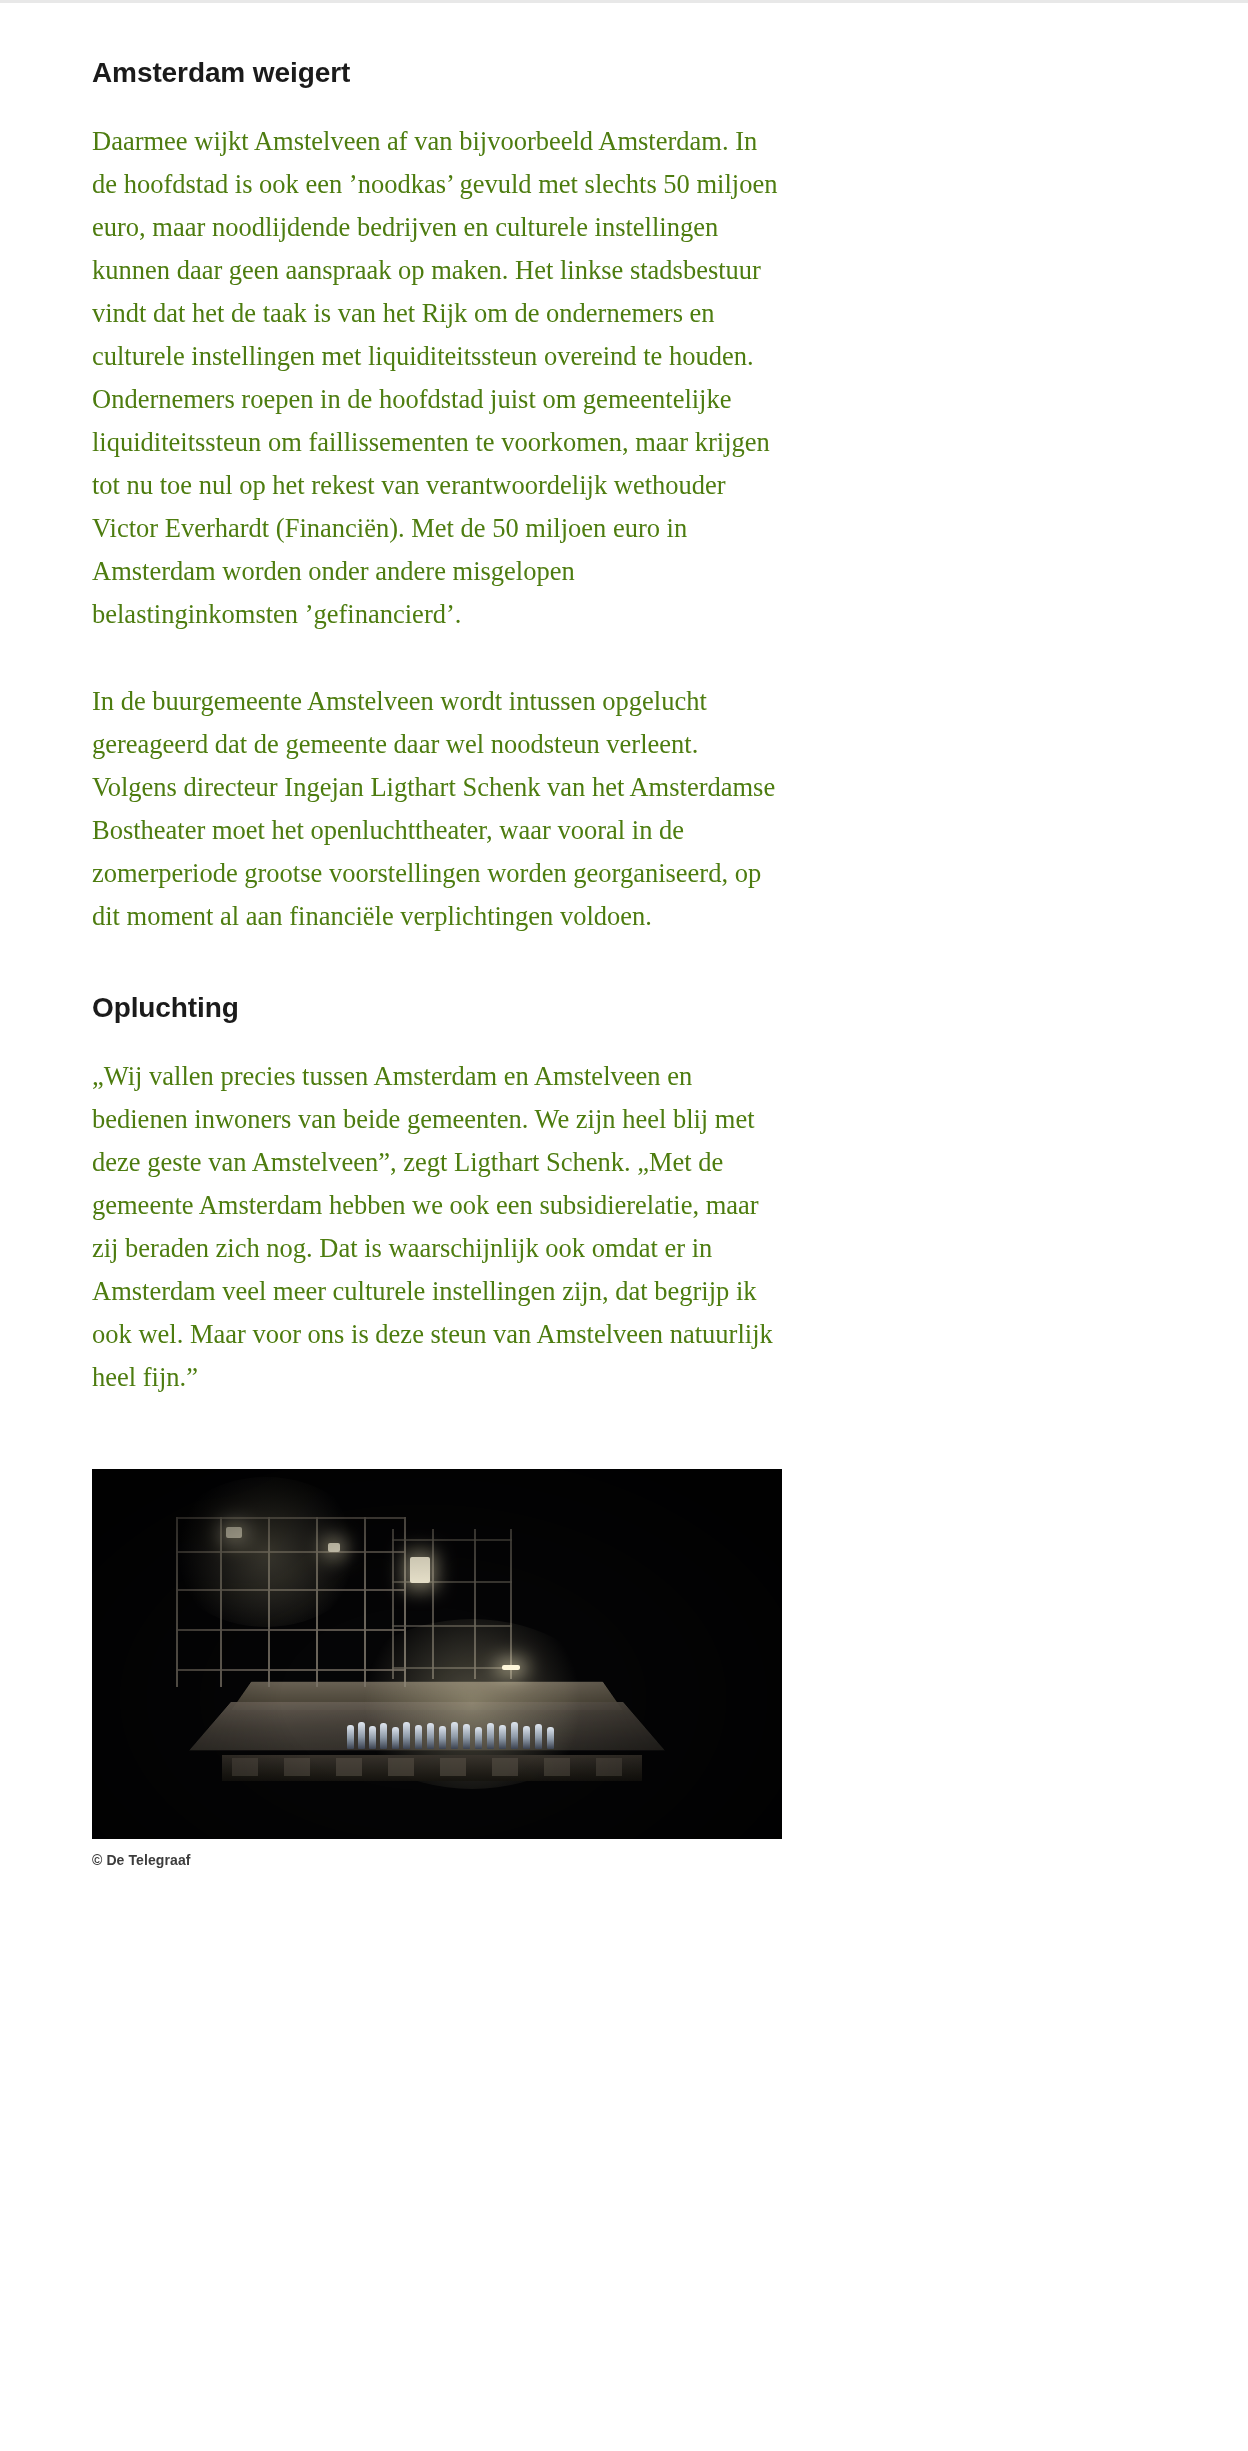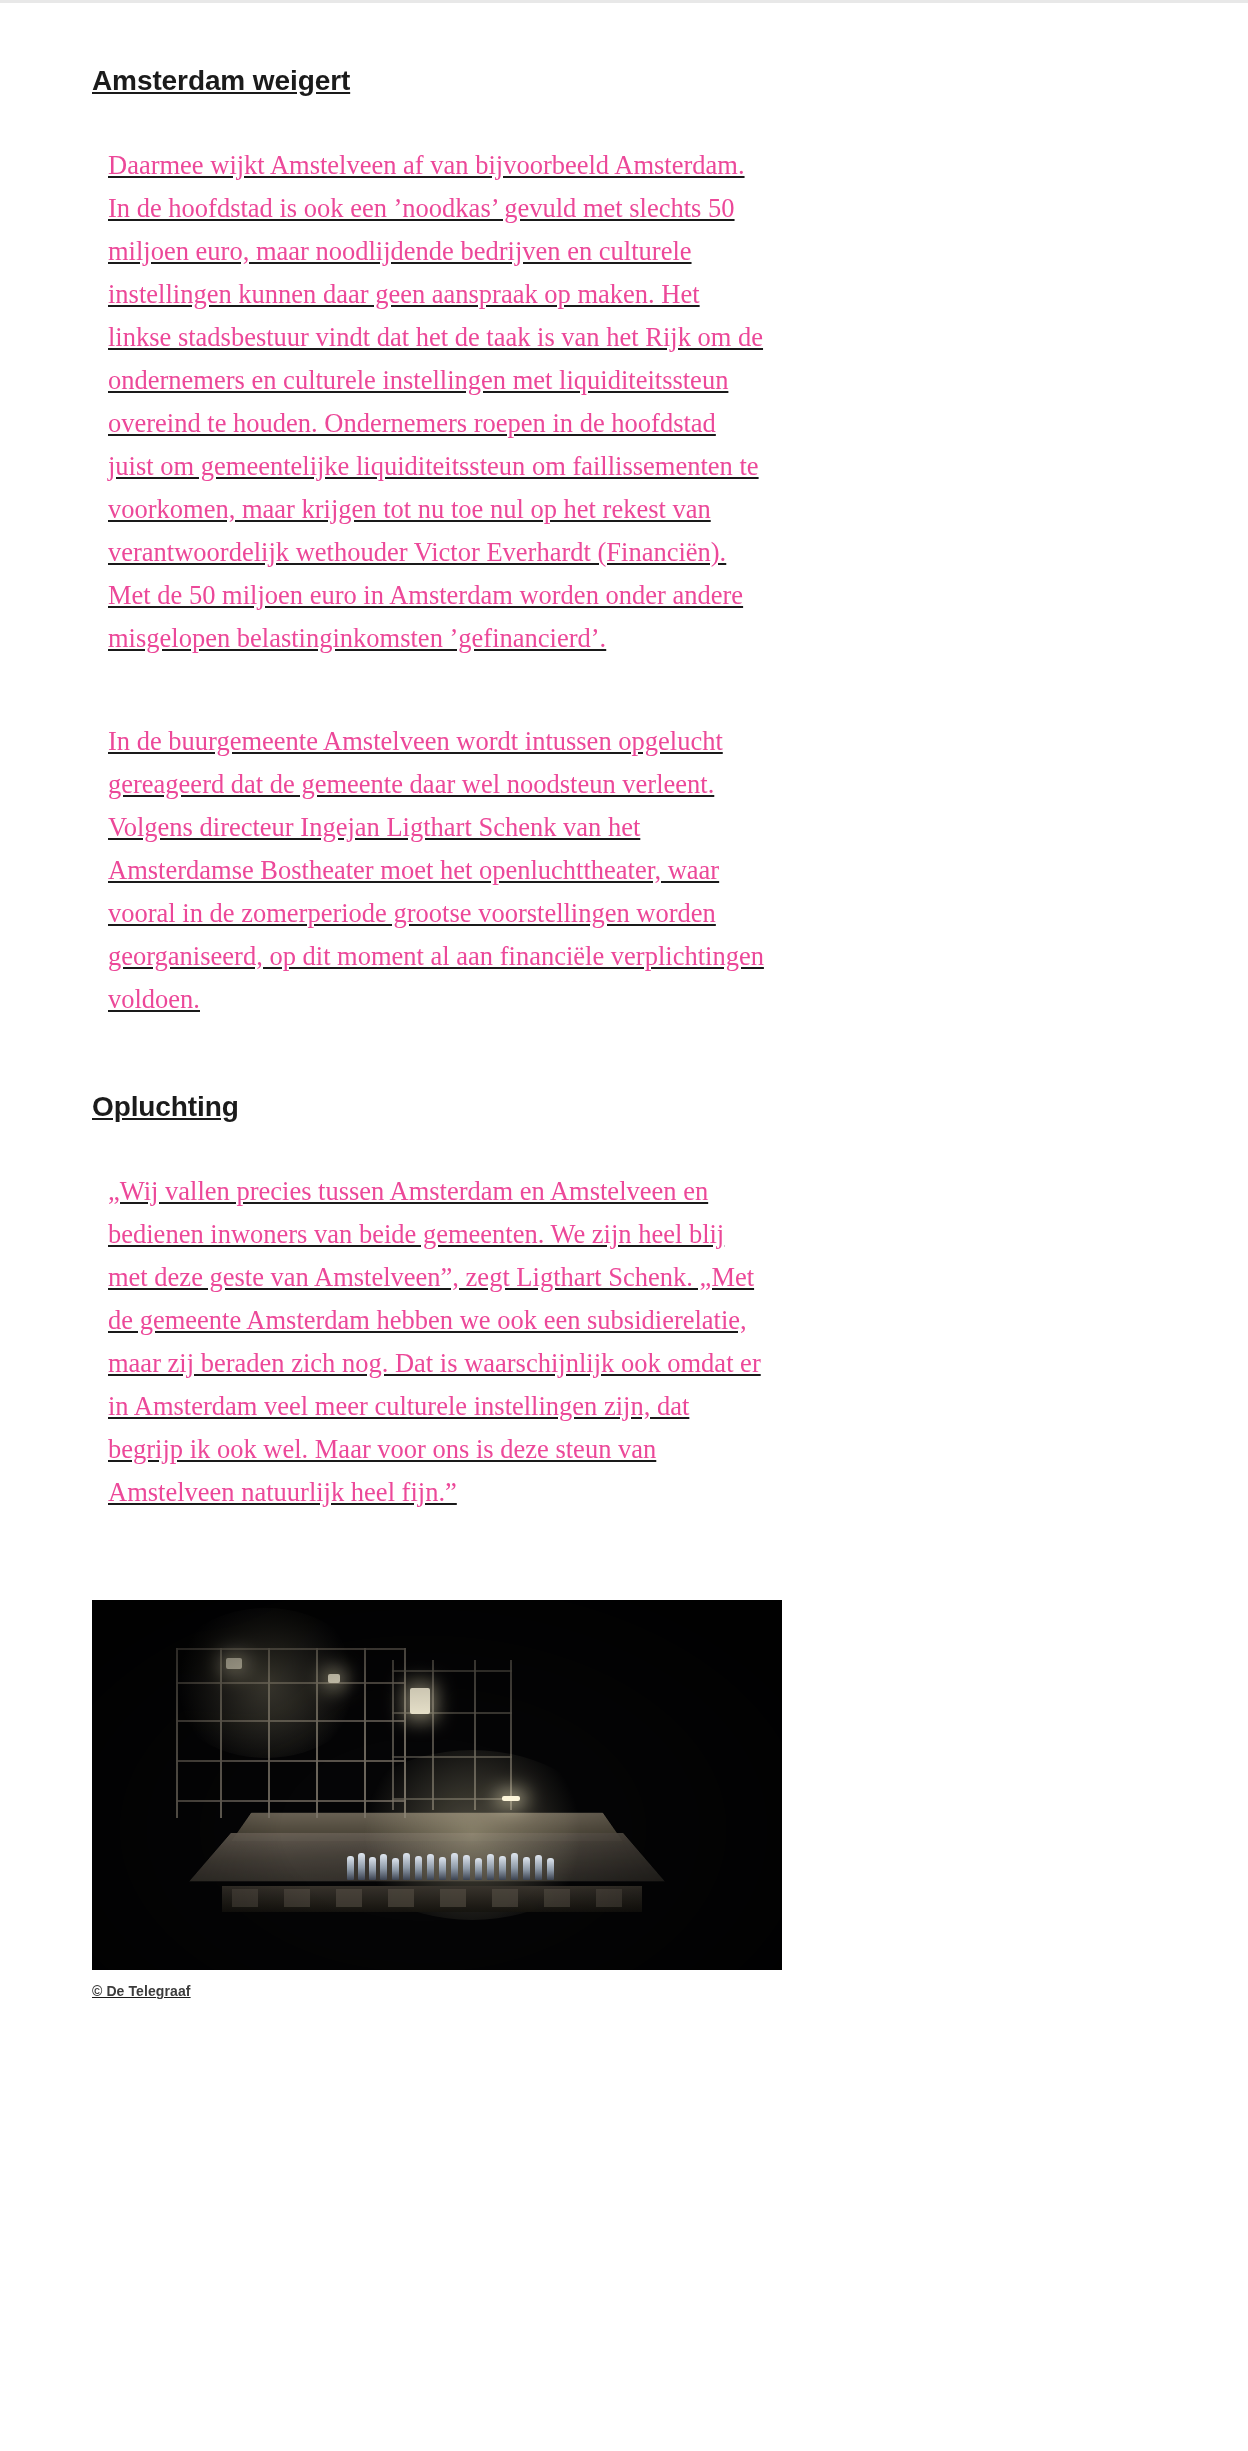--- a/index.html
+++ b/index.html
@@ -19,23 +19,22 @@
     width: 1248px;
     box-sizing: border-box;
   }
   .top-rule {
     width: 100%;
     height: 3px;
     background: #e8e8e8;
     margin: 0;
   }
   .article {
-    padding: 16px 0 0 92px;
+    padding: 8px 0 0 92px;
     box-sizing: border-box;
-    text-decoration: underline;
   }
   .content-col {
     width: 690px;
   }
   h2.heading {
     font-family: "Liberation Sans", sans-serif;
     font-size: 28px;
     line-height: 1.25;
     font-weight: bold;
     color: #1b1b1b;
@@ -43,22 +42,22 @@
     margin: 0;
     padding-top: 44px;
   }
   h2.heading.second {
     padding-top: 52px;
   }
   p.para {
     font-family: "Liberation Serif", serif;
     font-size: 26.5px;
     line-height: 43px;
-    color: #ec4899;
-    margin: 16px;
+    color: #4d7c0f;
+    margin: 0;
     padding-top: 30px;
     text-align: left;
   }
   p.para.tight {
     padding-top: 44px;
   }
   .figure {
     margin: 0;
     padding-top: 70px;
     width: 750px;

